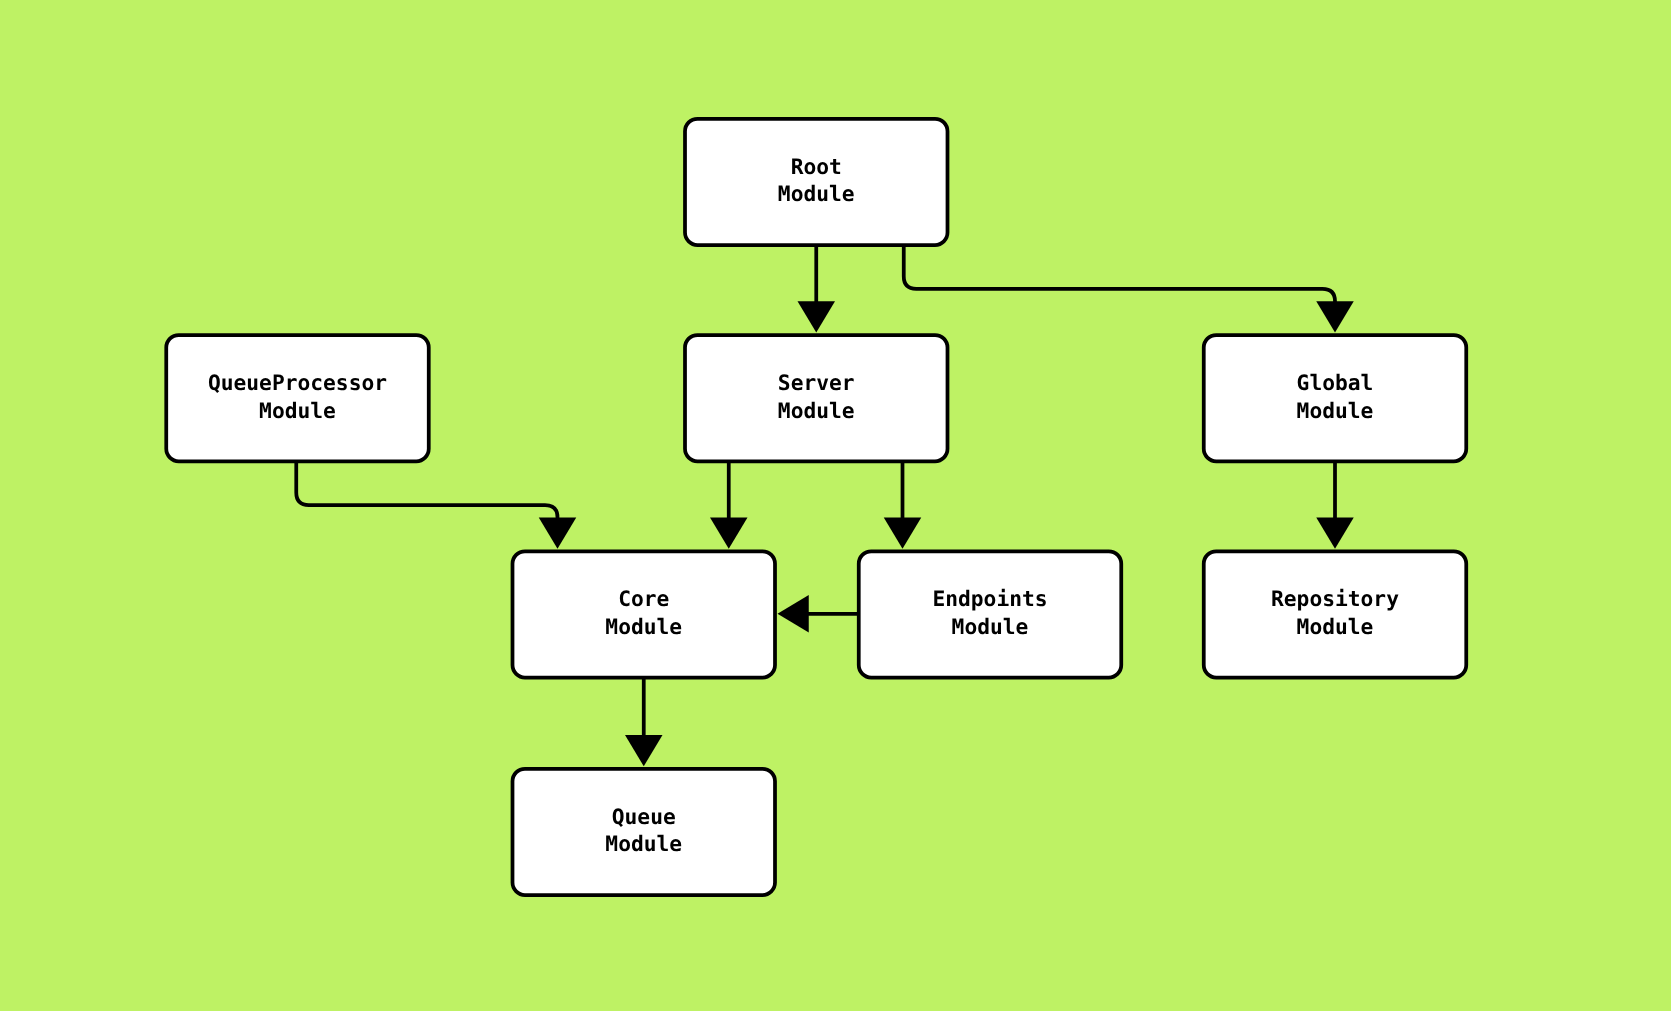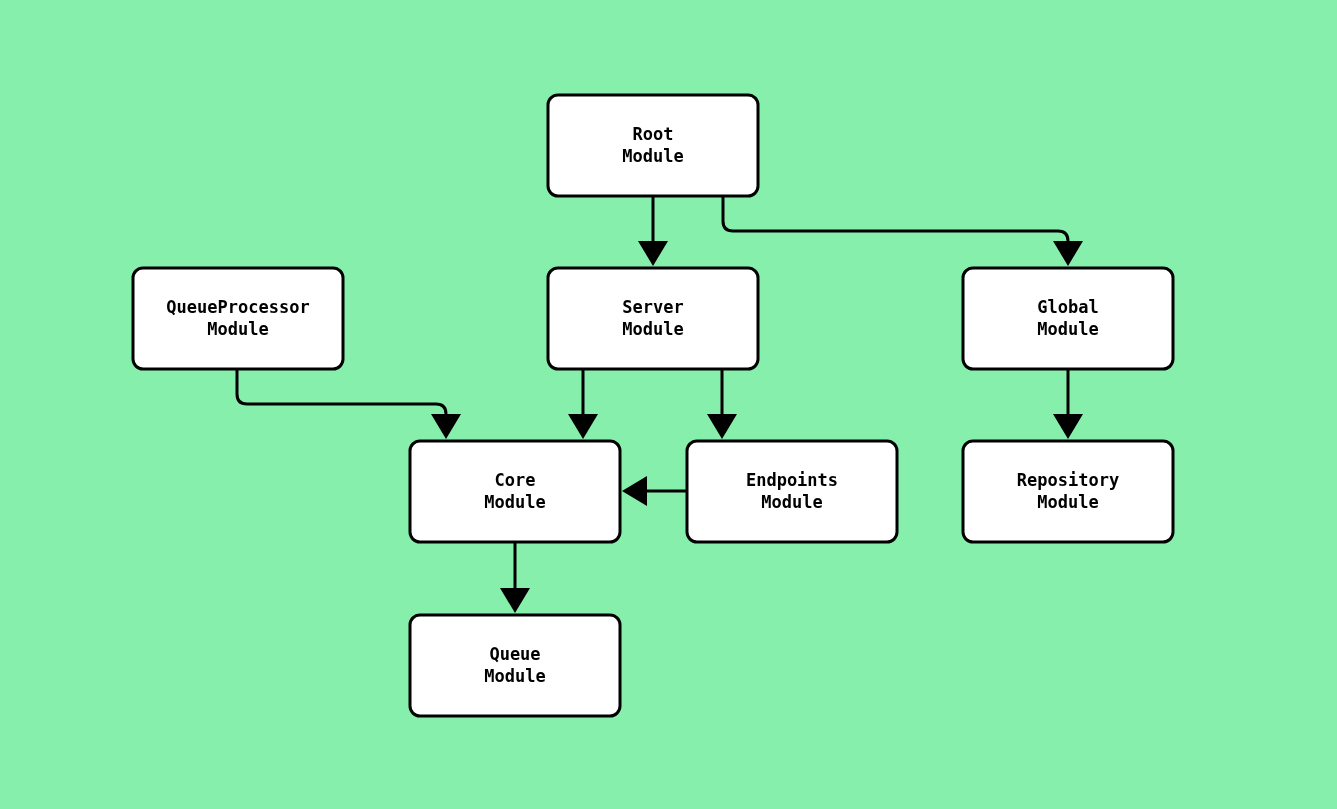--- a/index.html
+++ b/index.html
@@ -11,21 +11,21 @@
   body {
     width: 1337px;
     height: 809px;
     font-family: "DejaVu Sans Mono", "Liberation Mono", monospace;
     overflow: hidden;
   }
   #diagram-canvas {
     position: relative;
     width: 1337px;
     height: 809px;
-    background: #86efac;
+    background: #bef264;
   }
   svg.diagram-svg {
     position: absolute;
     top: 0;
     left: 0;
     width: 1337px;
     height: 809px;
     display: block;
   }
   .node-rect {

